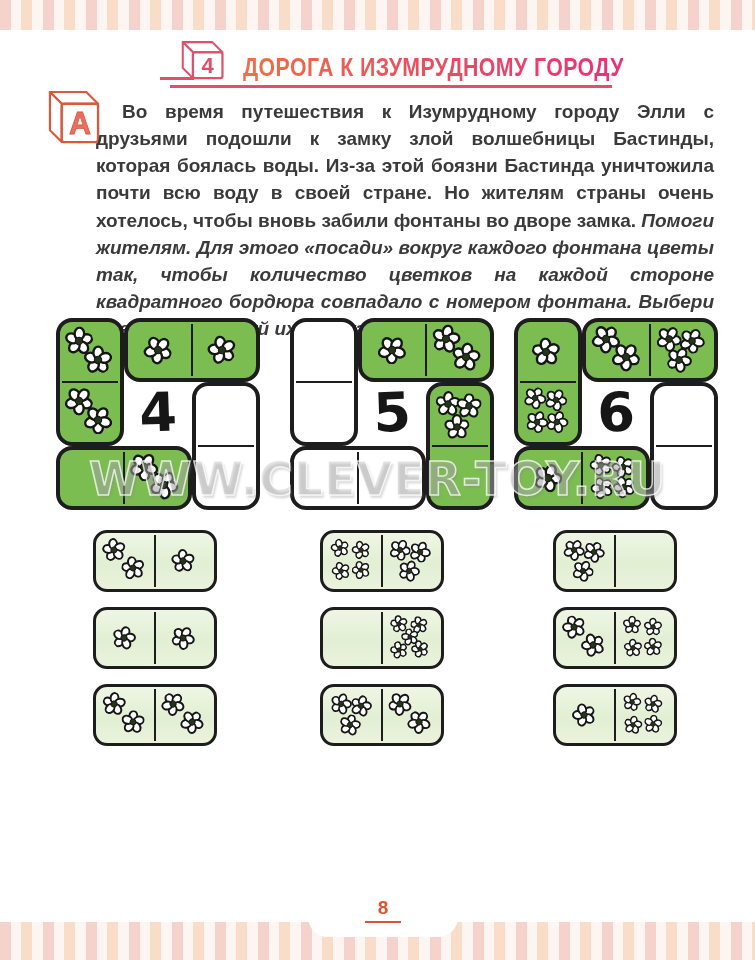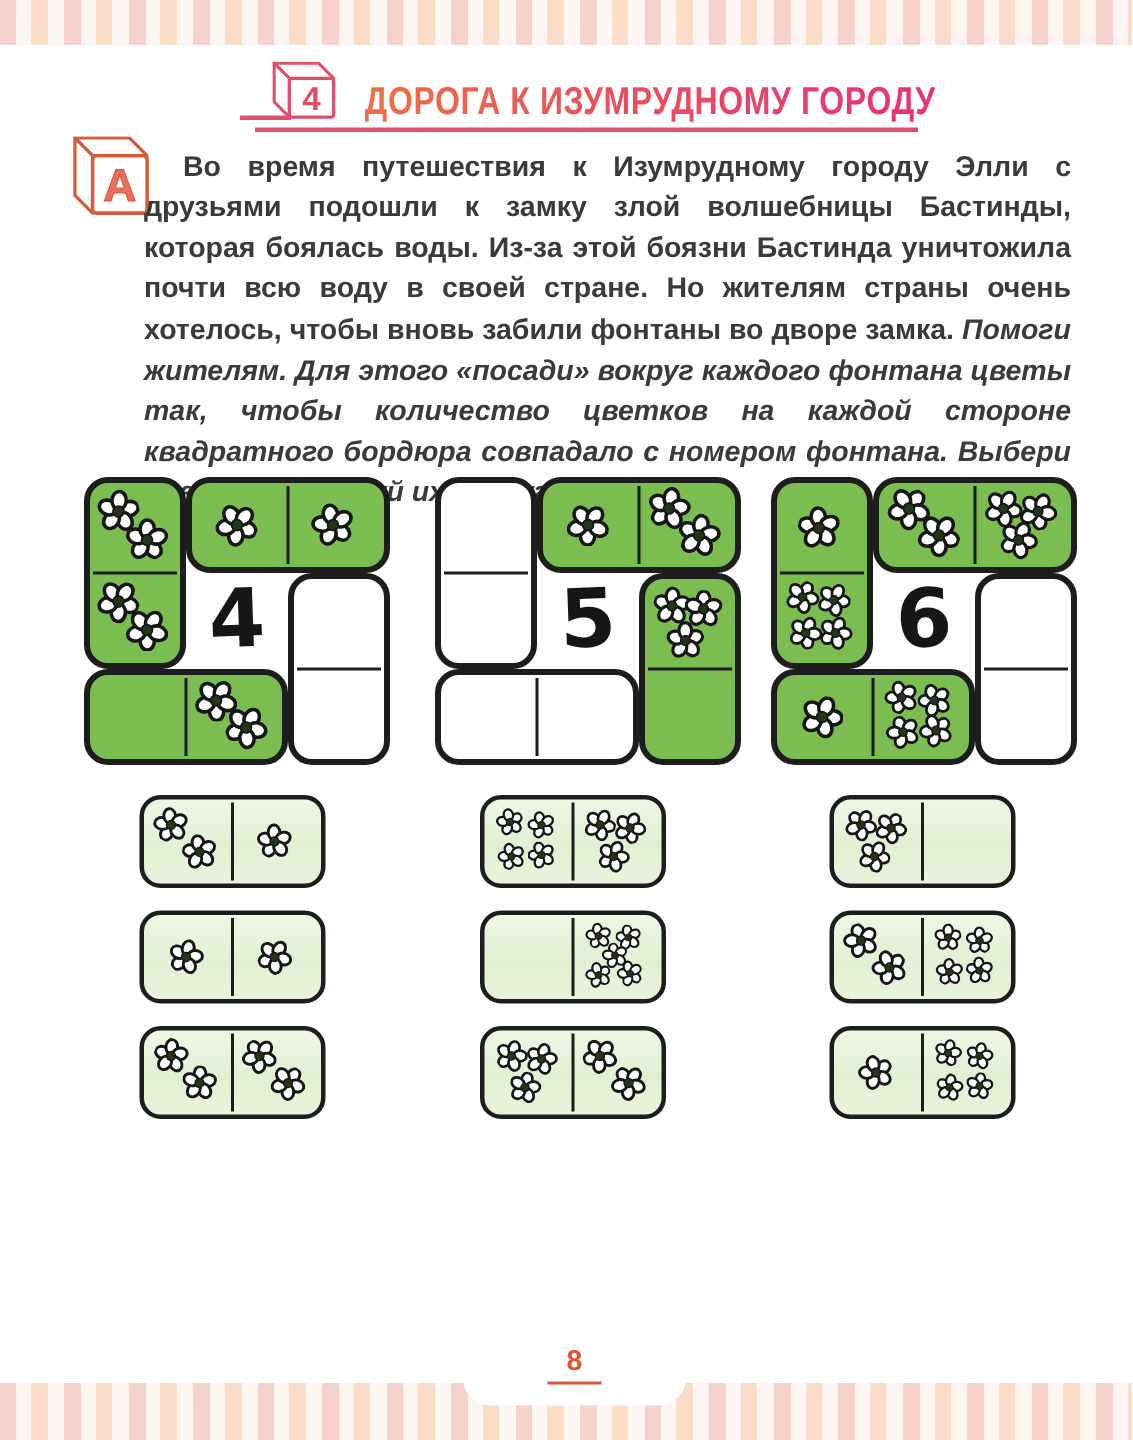--- a/index.html
+++ b/index.html
@@ -396,20 +396,21 @@
               <ellipse cx="20" cy="9.5" rx="6.8" ry="8.6" fill="#ffffff" stroke="#161616" stroke-width="3.4" transform="rotate(144 20 20)"></ellipse>
               <ellipse cx="20" cy="9.5" rx="6.8" ry="8.6" fill="#ffffff" stroke="#161616" stroke-width="3.4" transform="rotate(216 20 20)"></ellipse>
               <ellipse cx="20" cy="9.5" rx="6.8" ry="8.6" fill="#ffffff" stroke="#161616" stroke-width="3.4" transform="rotate(288 20 20)"></ellipse>
               <circle cx="20" cy="20" r="5.2" fill="#233618" stroke="#161616" stroke-width="1.6"></circle>
             </svg></div>
         </div>
       </div>
       <div class="pz-num">6</div>
     </div>
 
+  <div class="watermark">WWW.CLEVER-TOY.RU</div>
 
   <div class="choice-col" id="col0">
       <div class="choice">
         <div class="divider-v"></div>
         <div class="cell" style="top: 0px; left: 0%; width: 50%; height: 100%;">
           <div class="flower" style="left: 31%; top: 31%;"><svg width="23" height="23" viewBox="0 0 40 40" style="transform:rotate(208deg)">
               <ellipse cx="20" cy="9.5" rx="6.8" ry="8.6" fill="#ffffff" stroke="#161616" stroke-width="3.4" transform="rotate(0 20 20)"></ellipse>
               <ellipse cx="20" cy="9.5" rx="6.8" ry="8.6" fill="#ffffff" stroke="#161616" stroke-width="3.4" transform="rotate(72 20 20)"></ellipse>
               <ellipse cx="20" cy="9.5" rx="6.8" ry="8.6" fill="#ffffff" stroke="#161616" stroke-width="3.4" transform="rotate(144 20 20)"></ellipse>
               <ellipse cx="20" cy="9.5" rx="6.8" ry="8.6" fill="#ffffff" stroke="#161616" stroke-width="3.4" transform="rotate(216 20 20)"></ellipse>

